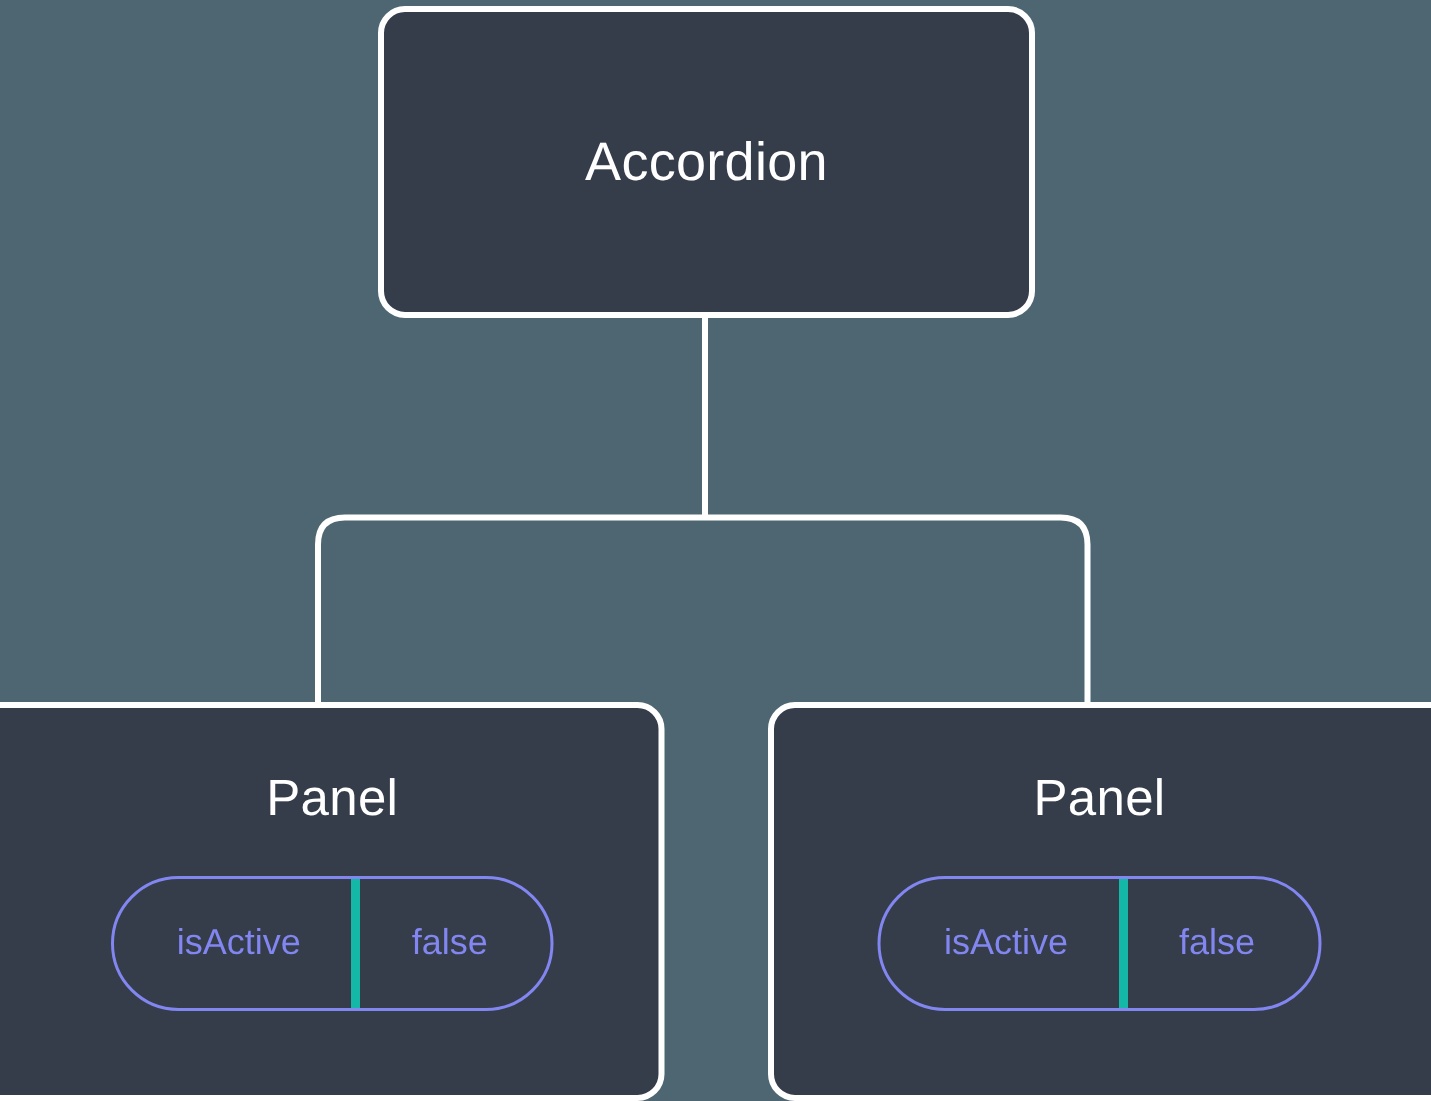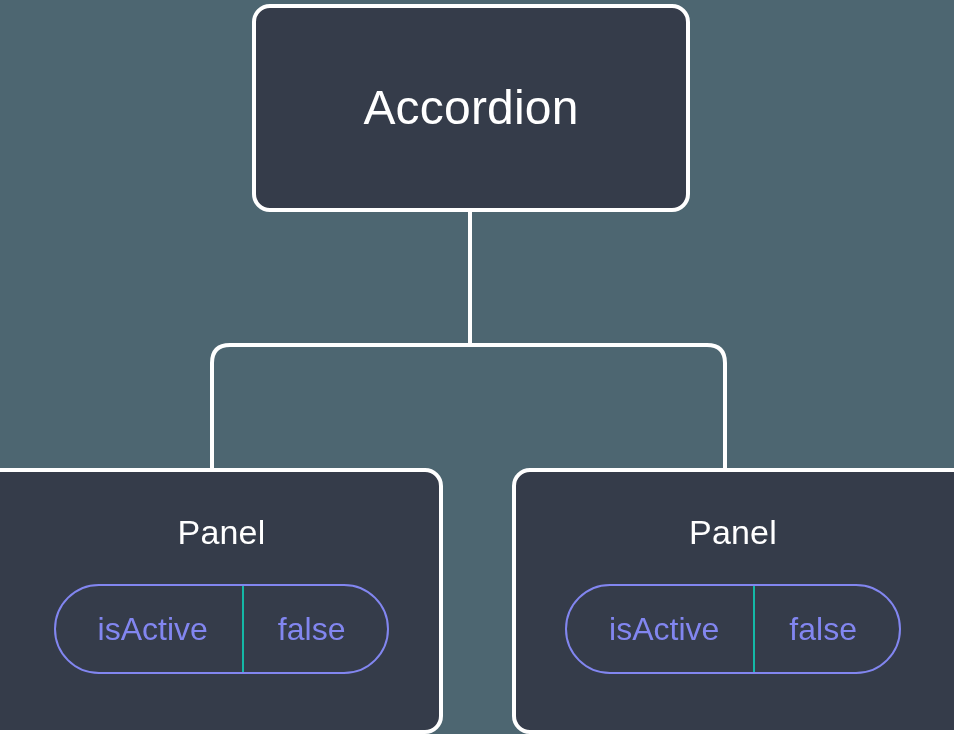--- a/index.html
+++ b/index.html
@@ -84,53 +84,53 @@
     color: #ffffff;
     font-size: 34px;
     font-weight: 400;
     letter-spacing: 0.2px;
     line-height: 1.1;
     text-align: center;
     white-space: nowrap;
   }
 
   .node-root .node-title {
-    font-size: 48px;
+    font-size: 36px;
   }
 
   
   .state-pill {
     margin-top: 33px;
     display: inline-flex;
     align-items: stretch;
     border: 2px solid #8286f0;
     border-radius: 9999px;
     height: 90px;
     overflow: hidden;
   }
 
   .pill-key,
   .pill-value {
     display: flex;
     align-items: center;
     justify-content: center;
     color: #8286f0;
-    font-size: 32px;
+    font-size: 24px;
     font-weight: 400;
     line-height: 1;
     white-space: nowrap;
   }
 
   .pill-key {
     padding: 0 34px 0 42px;
   }
 
   .pill-value {
     padding: 0 42px 0 34px;
-    border-left: 2px solid #14b8a6;
+    border-left: 6px solid #14b8a6;
   }
 </style>
 </head>
 <body>
 
 <div id="tree-canvas">
 
   <svg class="connectors" viewBox="0 0 954 734" width="954" height="734" aria-hidden="true">
     <path d="M 470 210 L 470 345"></path>
     <path d="M 470 345 L 230 345 Q 212 345 212 363 L 212 472"></path>

